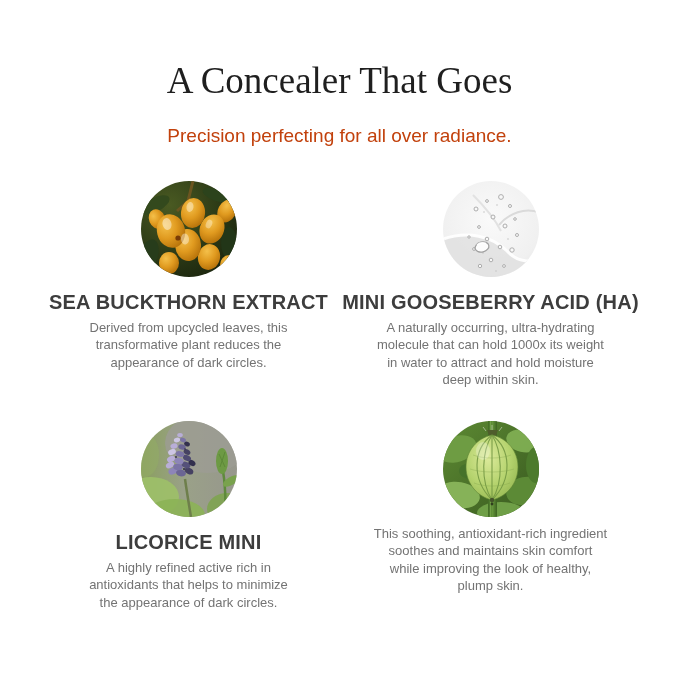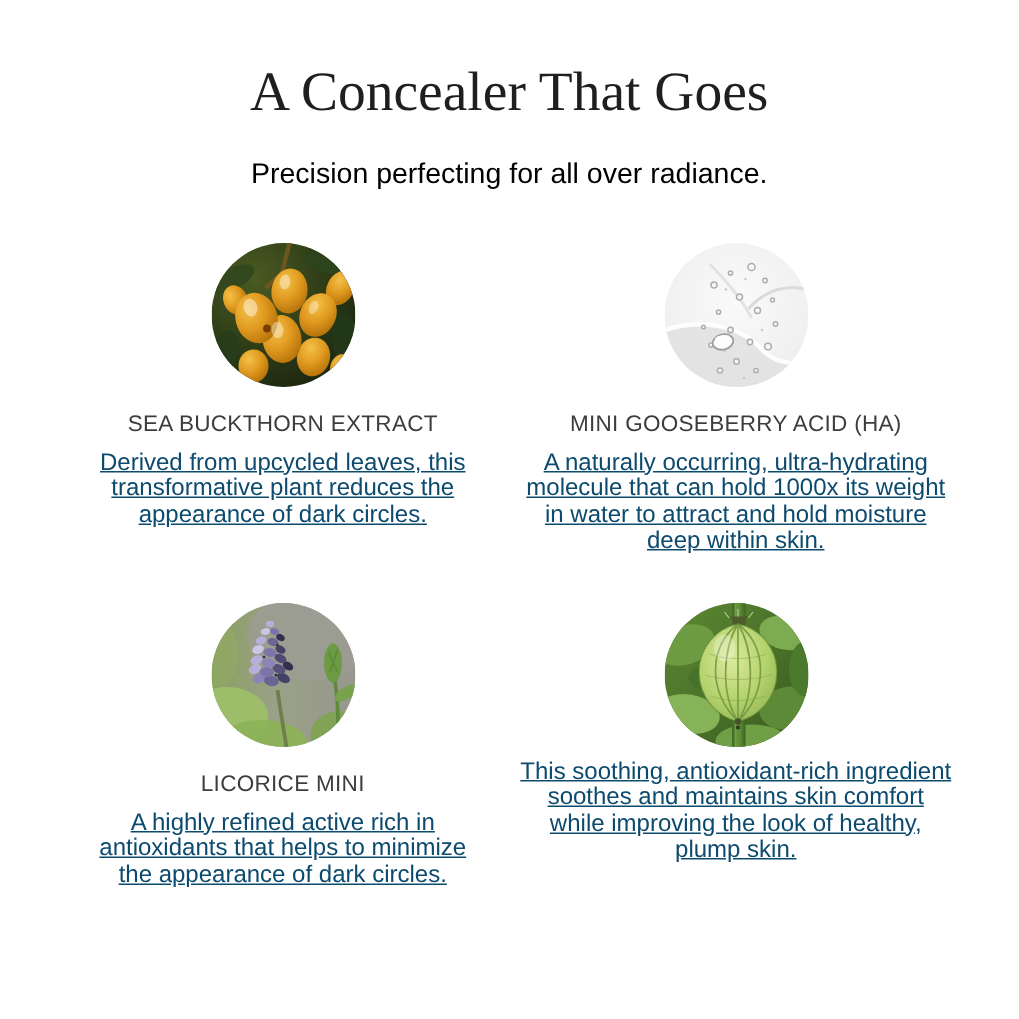--- a/index.html
+++ b/index.html
@@ -4,34 +4,34 @@
 <style>
   html,body{margin:0;padding:0;}
   body{
     width:679px;height:679px;
     background:#ffffff;
     font-family:"Liberation Sans", sans-serif;
     overflow:hidden;
     -webkit-text-size-adjust:none;
   }
   .page{width:679px;height:679px;}
-  .header{padding-top:18px;text-align:center;}
+  .header{padding-top:37px;text-align:center;}
   .title{
     font-family:"Liberation Serif", serif;
     font-weight:400;
     font-size:37px;
     line-height:37px;
     color:#1f1f1f;
     letter-spacing:0px;
   }
   .subtitle{
     margin-top:13px;
     font-size:19px;
     line-height:24px;
-    color:#000000;
+    color:#c2410c;
   }
   .cards{
     margin-top:33px;
     display:grid;
     grid-template-columns:302px 302px;
     justify-content:center;
     row-gap:32px;
   }
   .card{
     display:flex;
@@ -41,33 +41,32 @@
   }
   .photo{
     width:96px;height:96px;
     border-radius:50%;
     overflow:hidden;
     flex:0 0 auto;
   }
   .photo svg{display:block;width:96px;height:96px;}
   .card-title{
     margin:16px 0 0 0;
-    font-size:15px;
+    font-size:20px;
     line-height:18px;
-    font-weight:400;
+    font-weight:700;
     color:#3d3d3d;
     letter-spacing:0.2px;
   }
   .card-desc{
     margin:8px 0 0 0;
-    font-size:16px;
+    font-size:13px;
     line-height:17.5px;
-    color:#0c4a6e;
+    color:#737373;
     white-space:pre-line;
-    text-decoration:underline;
   }
 </style>
 </head>
 <body>
 
 <main class="page">
 
   <header class="header">
     <h1 class="title">
       <span style="display:block">A Concealer That Goes</span>

